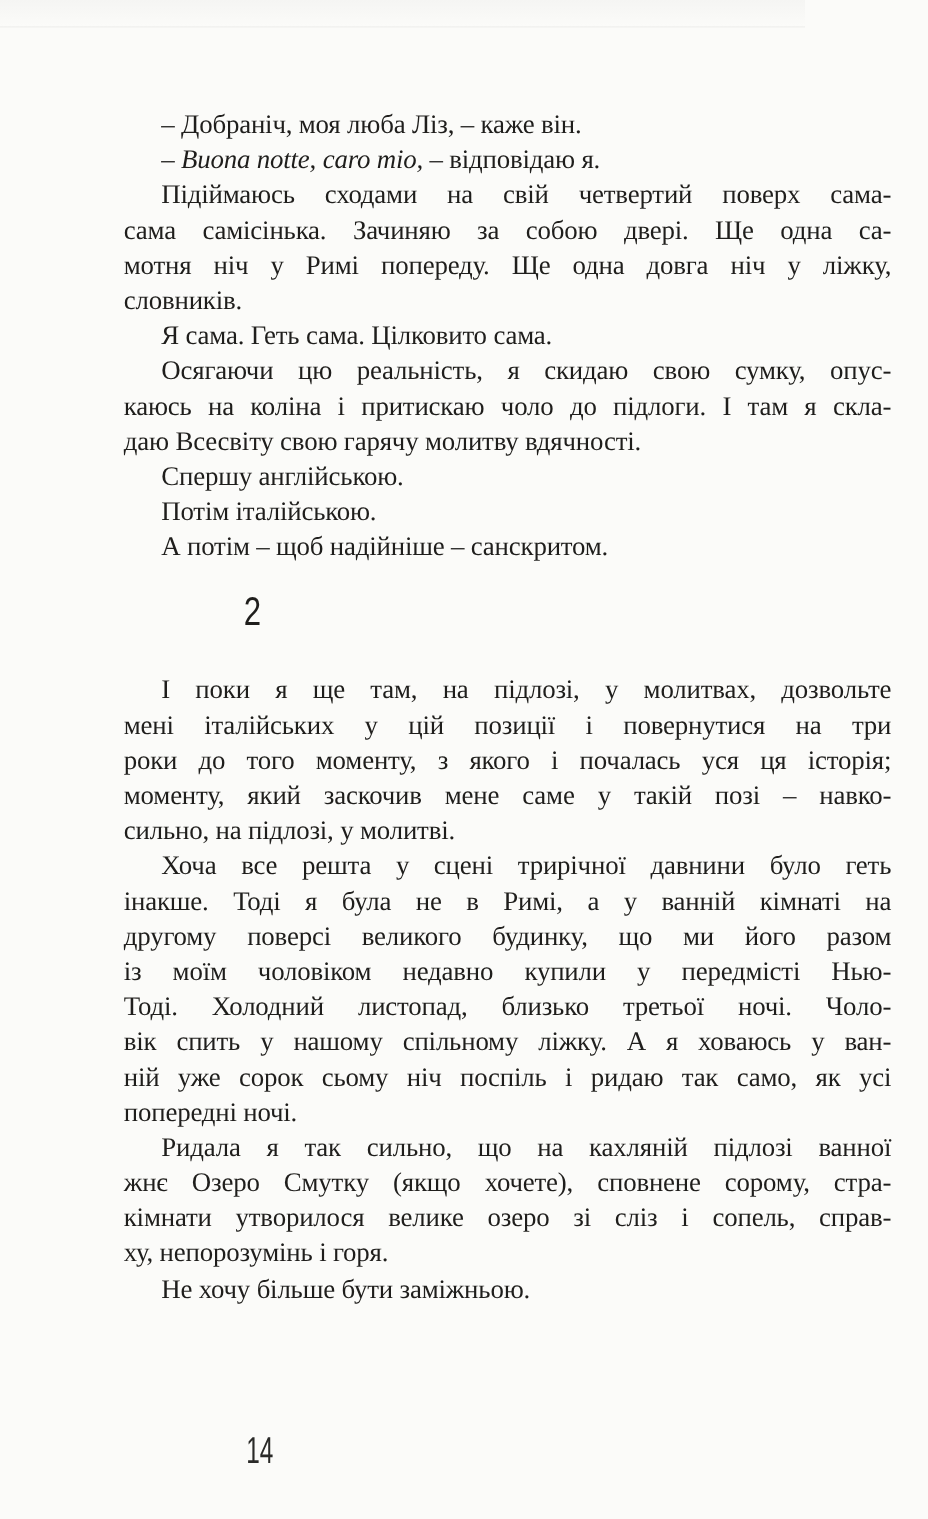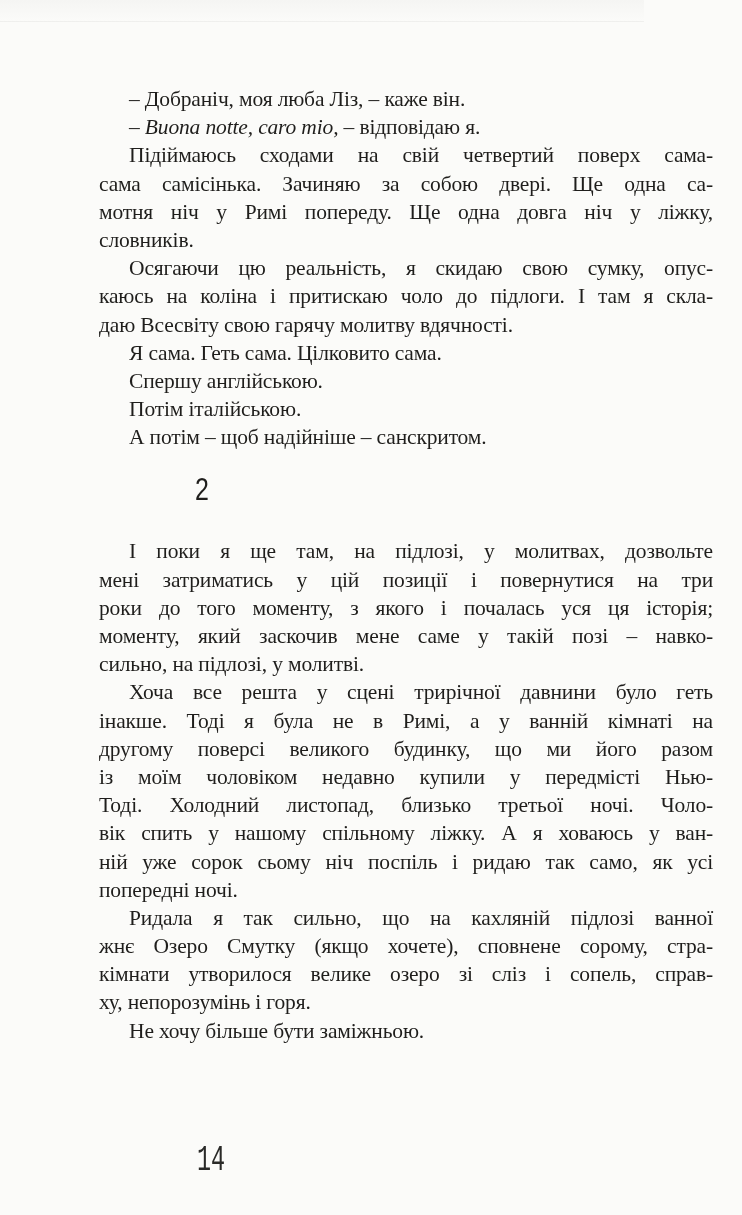--- a/index.html
+++ b/index.html
@@ -57,22 +57,22 @@
   }
   .digits {
     display: inline-block;
     transform: scaleX(0.78);
     transform-origin: 0 50%;
   }
   .page-number {
     position: absolute;
     left: 197px;
     top: 1146px;
-    font-family: Liberation Mono, monospace;
-    font-size: 36px;
+    font-family: Liberation Sans, sans-serif;
+    font-size: 30px;
     line-height: 30px;
   }
   .page-number .digits {
     transform: scaleX(0.65);
   }
 </style>
 </head>
 <body style="background: rgb(251, 251, 249);">
 
 <div class="page" style="color: rgb(31, 30, 28);">
@@ -85,42 +85,42 @@
         <div class="paragraph">
           <div class="line indent last"><span>– </span><em>Buona notte, caro mio,</em><span> – відповідаю я.</span></div>
         </div>
         <div class="paragraph">
           <div class="line indent">Підіймаюсь сходами на свій четвертий поверх сама-</div>
           <div class="line">сама самісінька. Зачиняю за собою двері. Ще одна са-</div>
           <div class="line">мотня ніч у Римі попереду. Ще одна довга ніч у ліжку,</div>
           <div class="line last">словників.</div>
         </div>
         <div class="paragraph">
+          <div class="line indent last">Я сама. Геть сама. Цілковито сама.</div>
+        </div>
+        <div class="paragraph">
           <div class="line indent">Осягаючи цю реальність, я скидаю свою сумку, опус-</div>
           <div class="line">каюсь на коліна і притискаю чоло до підлоги. І там я скла-</div>
           <div class="line last">даю Всесвіту свою гарячу молитву вдячності.</div>
-        </div>
-        <div class="paragraph">
-          <div class="line indent last">Я сама. Геть сама. Цілковито сама.</div>
         </div>
         <div class="paragraph">
           <div class="line indent last">Спершу англійською.</div>
         </div>
         <div class="paragraph">
           <div class="line indent last">Потім італійською.</div>
         </div>
         <div class="paragraph">
           <div class="line indent last">А потім – щоб надійніше – санскритом.</div>
         </div>
       </div>
       <div class="chapter-number"><span class="digits">2</span></div>
       <div class="section">
         <div class="paragraph">
           <div class="line indent">І поки я ще там, на підлозі, у молитвах, дозвольте</div>
-          <div class="line">мені затриматись у цій позиції і повернутися на три</div>
+          <div class="line">мені італійських у цій позиції і повернутися на три</div>
           <div class="line">роки до того моменту, з якого і почалась уся ця історія;</div>
           <div class="line">моменту, який заскочив мене саме у такій позі – навко-</div>
           <div class="line last">сильно, на підлозі, у молитві.</div>
         </div>
         <div class="paragraph">
           <div class="line indent">Хоча все решта у сцені трирічної давнини було геть</div>
           <div class="line">інакше. Тоді я була не в Римі, а у ванній кімнаті на</div>
           <div class="line">другому поверсі великого будинку, що ми його разом</div>
           <div class="line">із моїм чоловіком недавно купили у передмісті Нью-</div>
           <div class="line">Тоді. Холодний листопад, близько третьої ночі. Чоло-</div>

